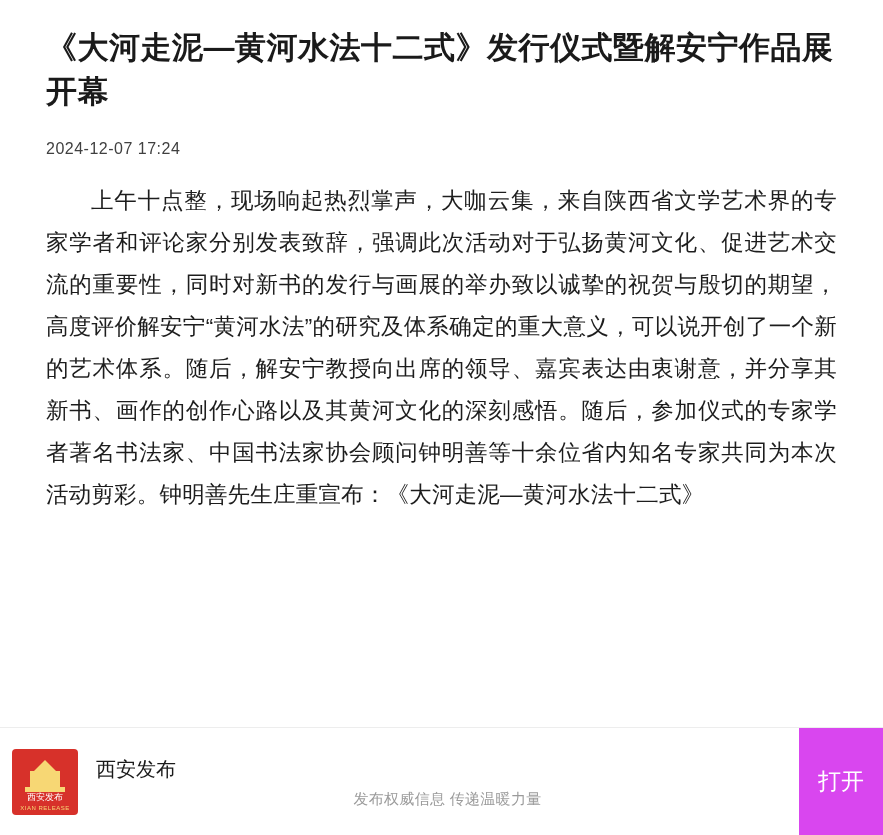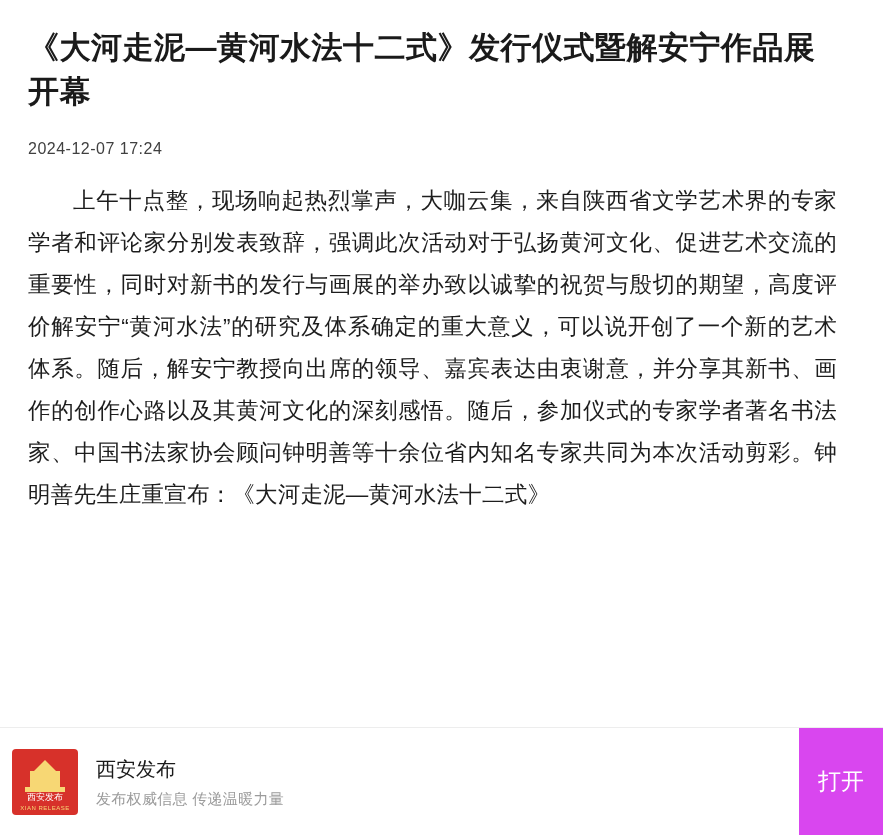--- a/index.html
+++ b/index.html
@@ -10,21 +10,21 @@
     width: 883px;
     height: 835px;
     background: #ffffff;
     font-family: "Liberation Sans", sans-serif;
     color: #000000;
     overflow: hidden;
     position: relative;
   }
 
   .article {
-    padding: 26px 46px 0 28px;
+    padding: 26px 46px 0 46px;
     box-sizing: border-box;
   }
 
   .article-title {
     font-size: 31px;
     line-height: 44px;
     font-weight: bold;
     letter-spacing: 0.5px;
     color: #1a1a1a;
     margin: 0 0 0 0;
@@ -144,20 +144,21 @@
     font-size: 20px;
     color: #1a1a1a;
     line-height: 28px;
   }
   .brand-slogan {
     margin-top: 6px;
     font-size: 15px;
     color: #9b9b9b;
     line-height: 20px;
     letter-spacing: 0.3px;
+    text-align: center;
   }
 
   .open-button {
     flex: 0 0 auto;
     width: 84px;
     height: 108px;
     background: #d946ef;
     color: #ffffff;
     font-size: 23px;
     display: flex;

